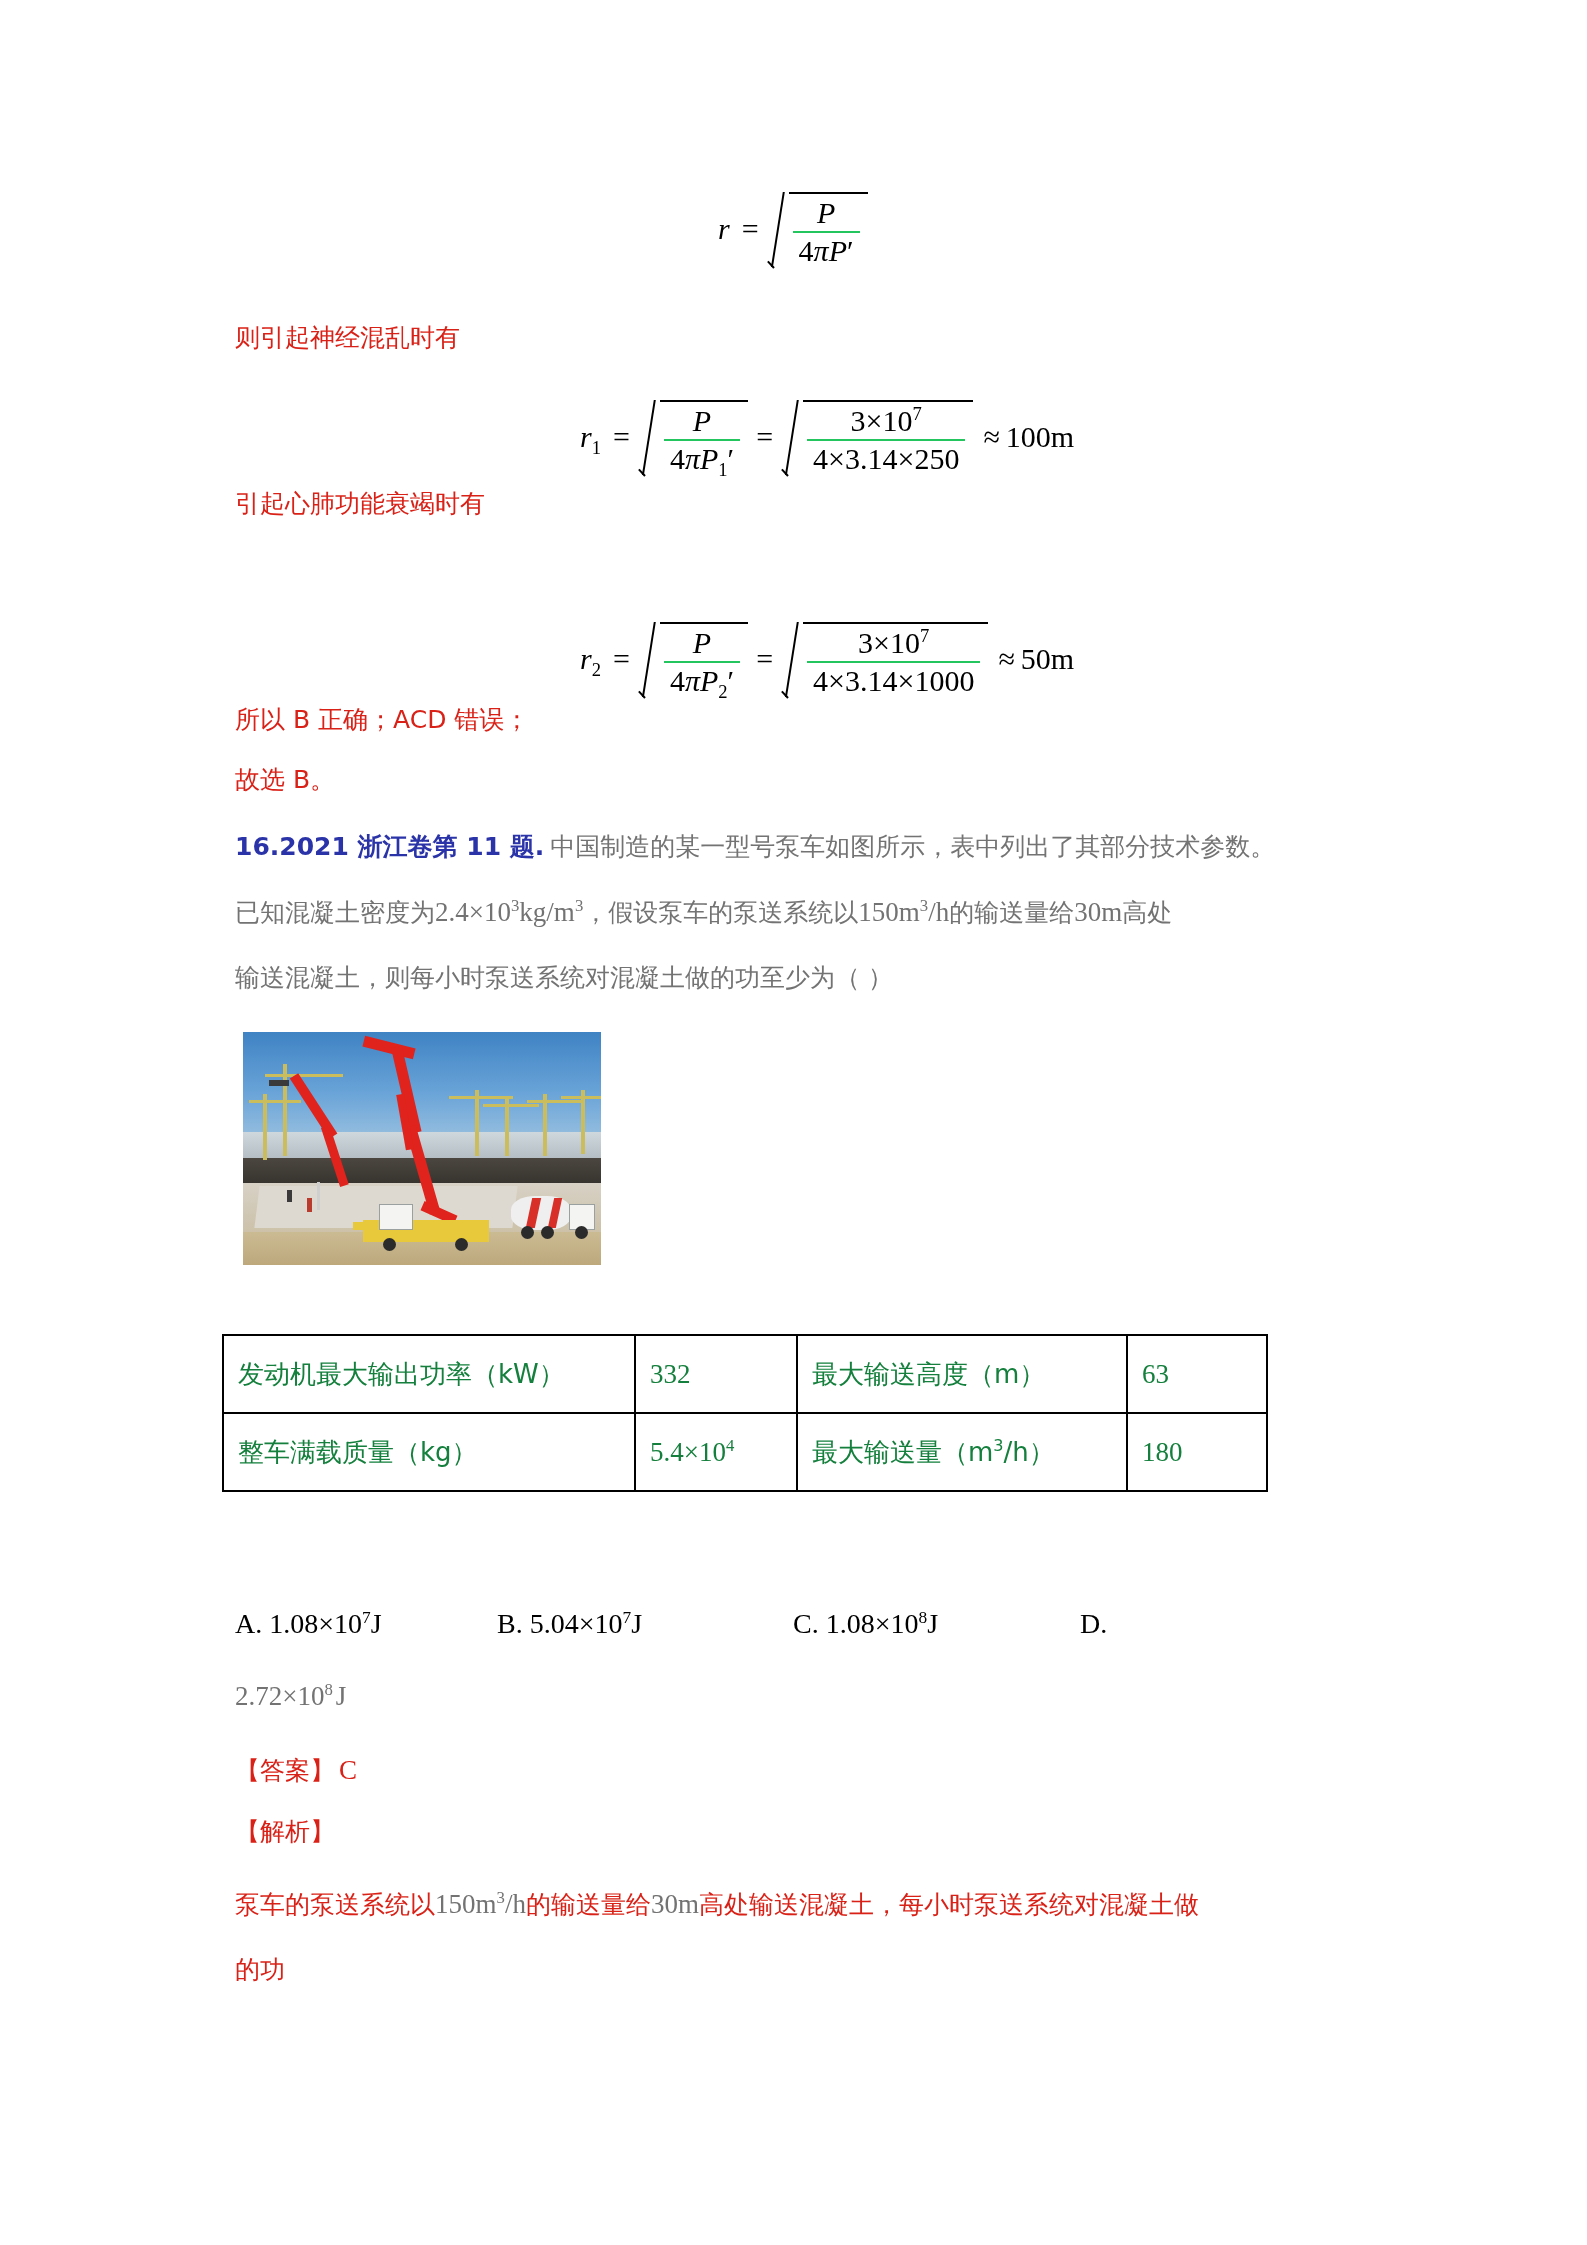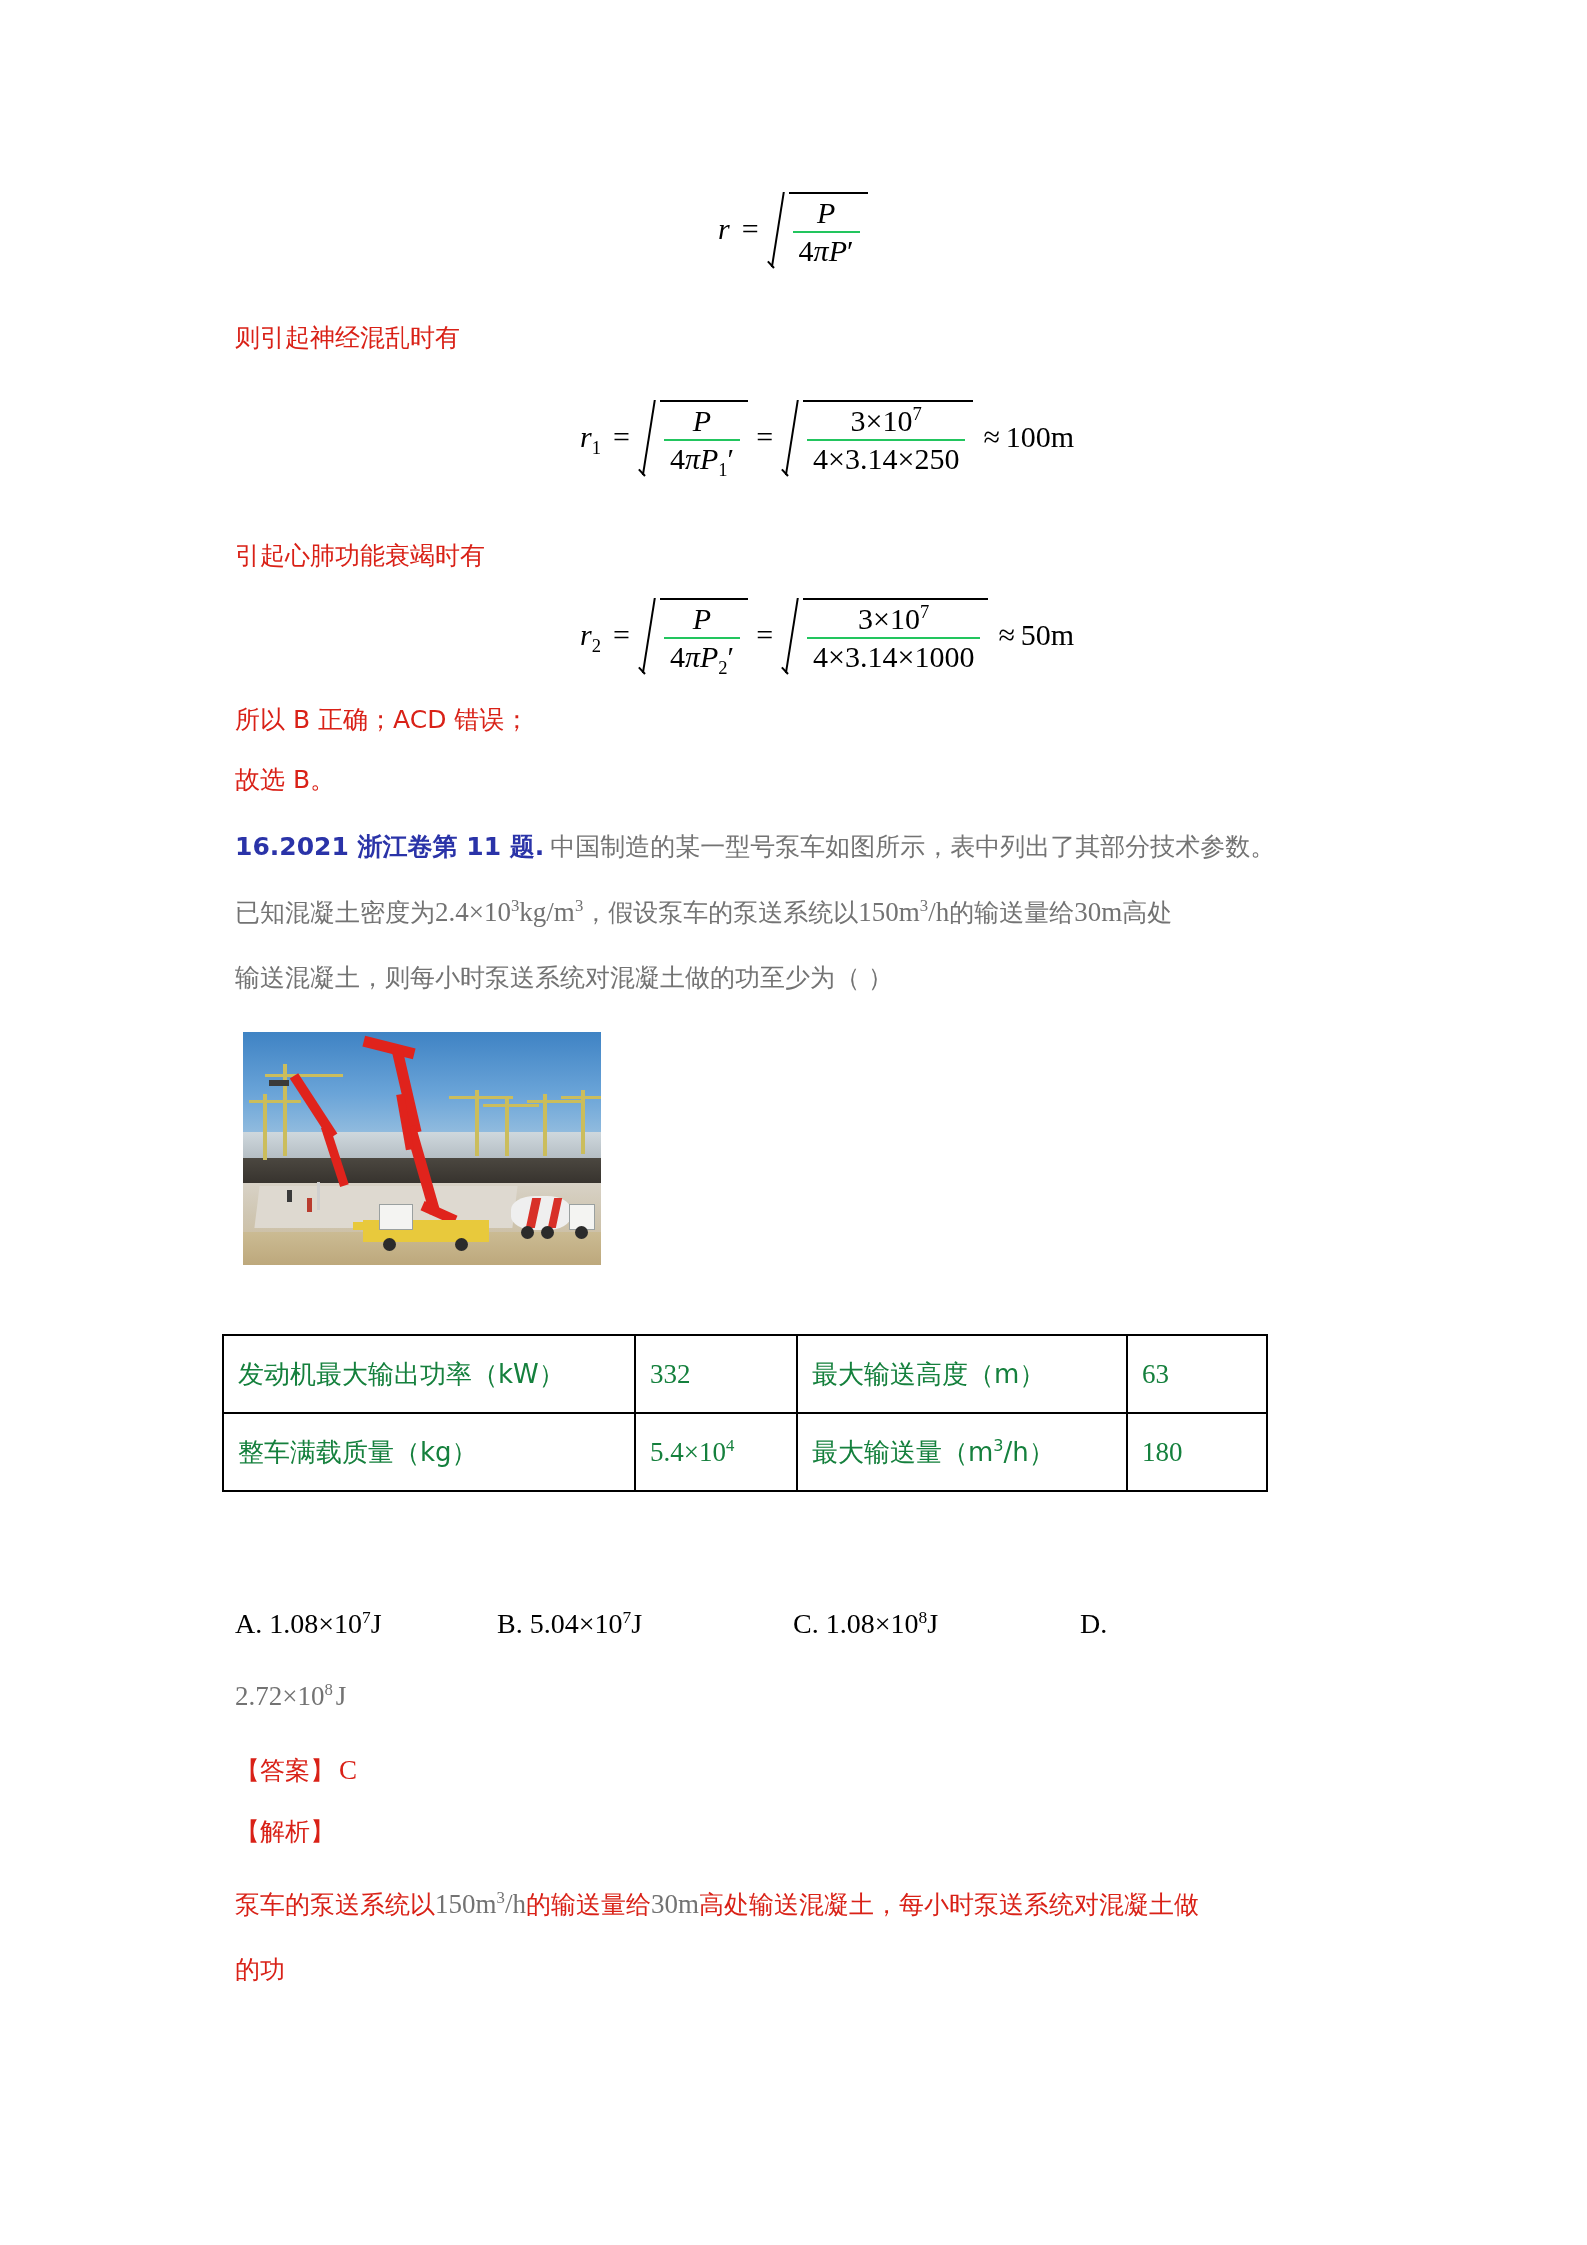--- a/index.html
+++ b/index.html
@@ -258,25 +258,25 @@
         <span class="frac">
           <span class="num mu"><span>3×10</span><sup>7</sup></span>
           <span class="den mu">4×3.14×250</span>
         </span>
       </span>
     </span>
     <span class="mapp">≈</span>
     <span class="mu">100m</span>
   </div>
 
-  <div class="row red cn" style="top:536px;">
+  <div class="row red cn" style="top:484px;">
     <span>引起心肺功能衰竭时有</span>
   </div>
 
-  <div class="mathline" style="left:580px; top:598px;">
+  <div class="mathline" style="left:580px; top:622px;">
     <span class="mvar"><span>r</span><sub class="mu">2</sub></span>
     <span class="meq">=</span>
     <span class="sqrt">
       <span class="radsign"></span>
       <span class="radbody">
         <span class="frac">
           <span class="num mi">P</span>
           <span class="den"><span class="mu">4</span><span class="mi">π</span><span class="mi">P</span><sub class="mu">2</sub><span class="mu">′</span></span>
         </span>
       </span>

